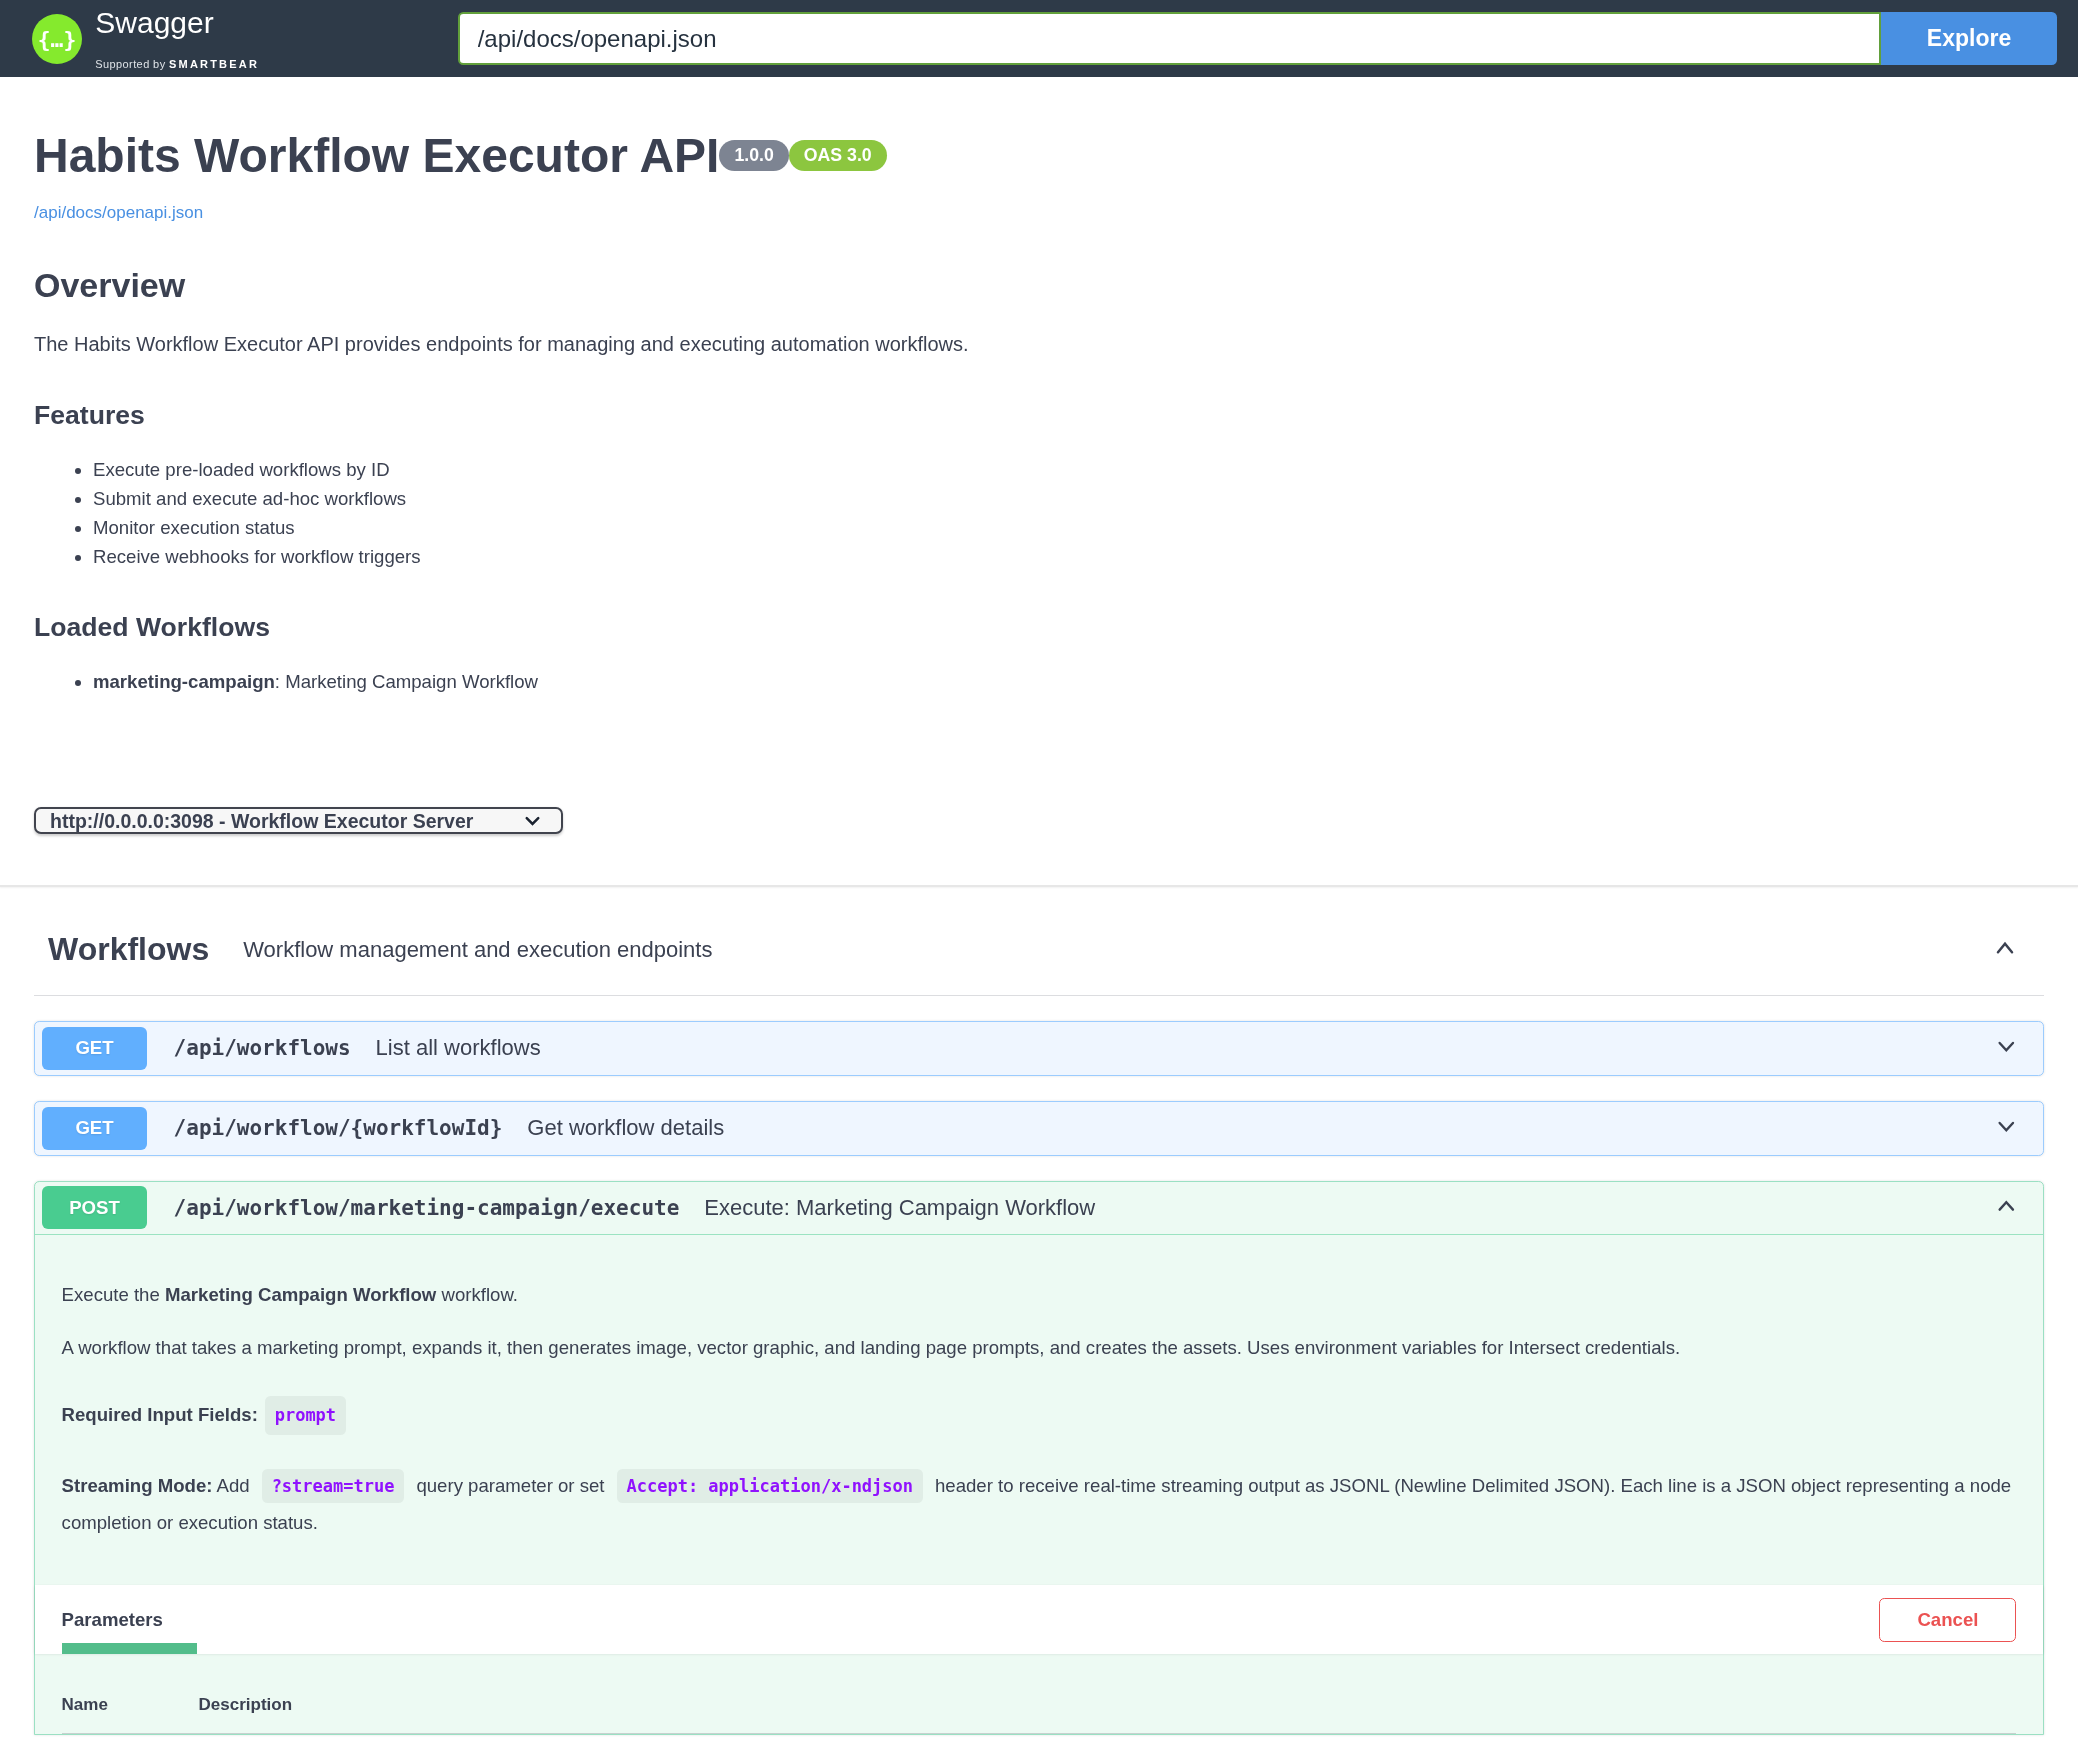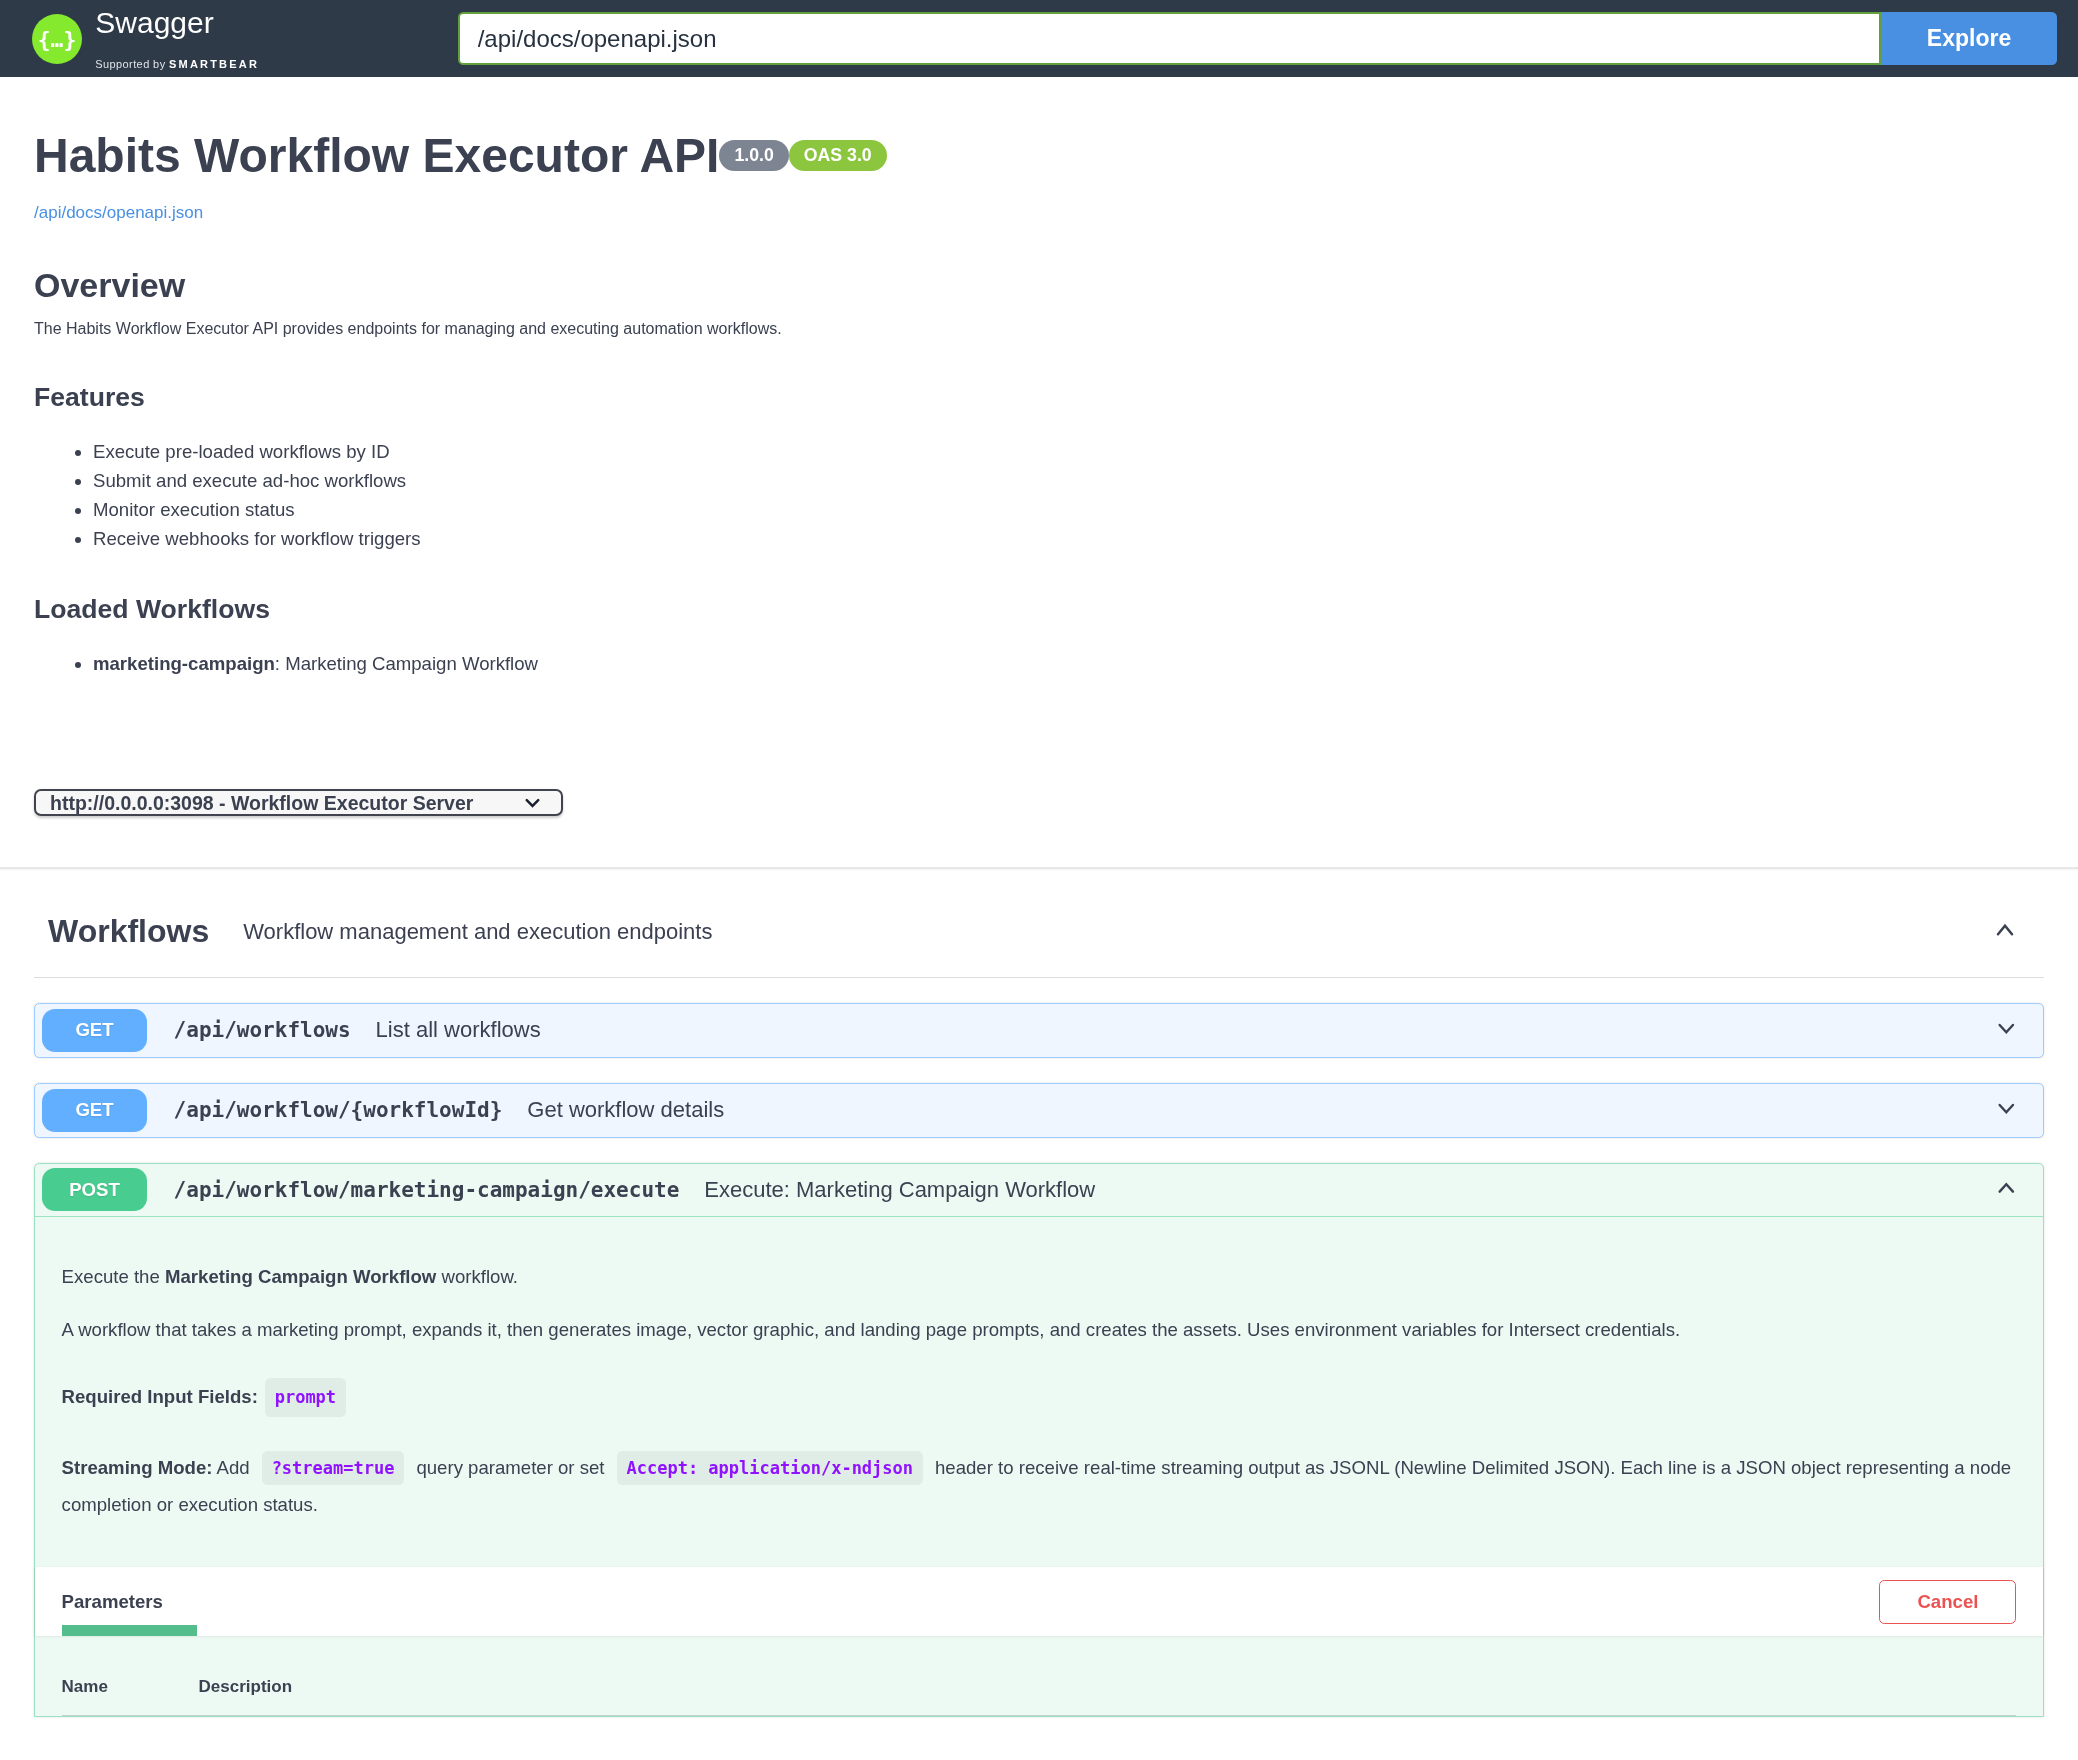--- a/index.html
+++ b/index.html
@@ -29,21 +29,21 @@
   h1.api-title { display:flex; align-items:center; gap:0; font-size:48px;
     font-weight:700; color:#3b4151; }
   .pill { font-size:17.7px; font-weight:700; color:#fff; border-radius:44px;
     padding:7px 15px; line-height:1; }
   .pill.version { background:#7d8492; }
   .pill.oas { background:#8cc63f; }
   .spec-link { display:inline-block; margin-top:19.5px; font-size:17px;
     color:#4990e2; text-decoration:none; }
 
   h2.md-h2 { margin-top:43px; font-size:34px; font-weight:700; }
-  p.md-p { margin-top:15px; font-size:16px; }
+  p.md-p { margin-top:28px; font-size:20px; }
   h3.md-h3 { margin-top:44px; font-size:26.6px; font-weight:700; }
   ul.md-ul { margin-top:28px; padding-left:59px; }
   ul.md-ul li { font-size:18.6px; line-height:22px; margin-bottom:7px; }
 
   
   .scheme-container { margin-top:106px; }
   .servers-label { font-size:17px; font-weight:700; display:block; }
   .select-shell { position:relative; display:inline-block; margin-top:8.9px; }
   .swagger-select { appearance:none; -webkit-appearance:none; background:#f7f7f7;
     border:2.7px solid #41444e; border-radius:7px; font-weight:700; color:#3b4151;
@@ -62,21 +62,21 @@
   .tag-subtitle { font-size:22px; margin-left:34px; color:#3b4151; }
   .tag-arrow { margin-left:auto; margin-right:25px; background:none; border:none; cursor:pointer; }
 
   
   .opblock { margin-top:25px; border-radius:5.3px; border:0.9px solid;
     box-shadow:0 0 2.7px rgba(0,0,0,.12); }
   .opblock.get { background:#eff6ff; border-color:#9cccfe; }
   .opblock.post { background:#edfaf3; border-color:#9be0c3; border-radius:5.3px 5.3px 0 0; }
   .opblock-summary { height:53px; display:flex; align-items:center; padding:0 7px 0 7px; cursor:pointer; }
   .opblock.post .opblock-summary { border-bottom:0.9px solid rgba(73,204,144,.5); }
-  .method-badge { width:105px; text-align:center; padding:10.6px 0; border-radius:13px;
+  .method-badge { width:105px; text-align:center; padding:10.6px 0; border-radius:6px;
     color:#fff; font-weight:700; font-size:18.6px; text-shadow:0 0.9px 1.8px rgba(0,0,0,.1); }
   .method-badge.get { background:#61affe; }
   .method-badge.post { background:#49cc90; }
   .op-path { margin-left:26.6px; font-size:21px; font-weight:700; color:#3b4151; }
   .op-summary { margin-left:25px; font-size:22px; color:#3b4151; }
   .op-chevron { margin-left:auto; margin-right:16px; background:none; border:none; cursor:pointer; }
 
   
   .opblock-description { padding:46px 26.6px 0; font-size:18.6px; line-height:1.5; }
   .opblock-description .para2 { margin-top:25px; }

